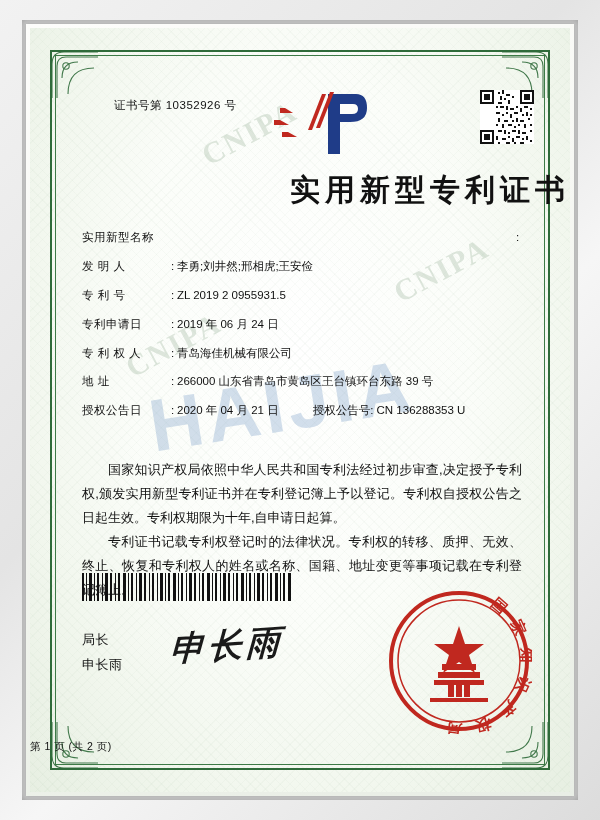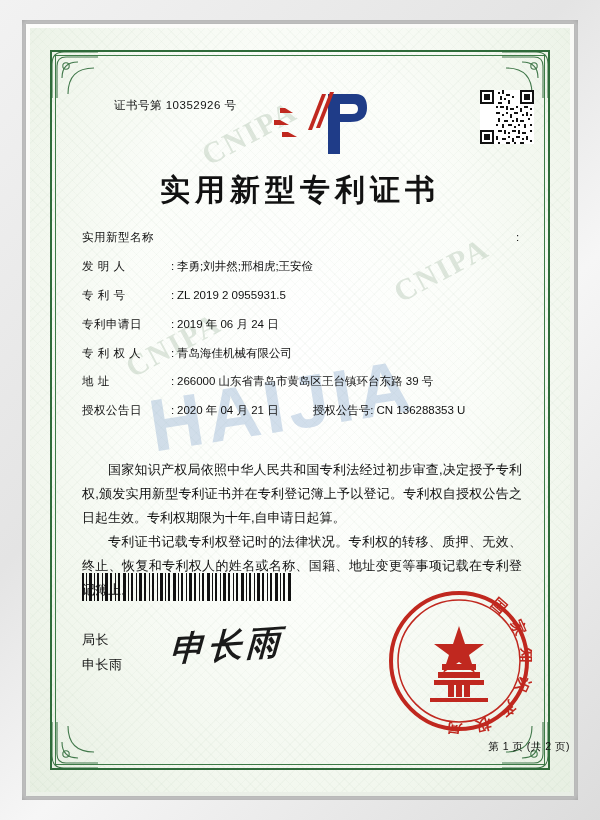--- a/index.html
+++ b/index.html
@@ -78,21 +78,21 @@
   .emblem{position:absolute;left:240px;top:60px;width:100px;height:76px;}
 
   .doc-no{
     position:absolute;left:52px;top:70px;
     font-size:11.5px;color:#111;
     font-family:"Liberation Sans", sans-serif;
     letter-spacing:.5px;
     margin-left:32px;
   }
   .title{
-    position:absolute;left:0;right:0;top:142px;text-align:center;
+    position:absolute;left:0;right:0;top:142px;text-align:right;
     font-size:30px;font-weight:bold;color:#111;letter-spacing:5px;
     font-family:"Liberation Sans", sans-serif;
   }
 
   .fields{
     position:absolute;left:52px;top:202px;right:48px;
     font-size:11.5px;color:#111;line-height:1.25;
   }
   .row{display:flex;align-items:flex-start;margin-bottom:14.5px;justify-content:space-between;}
   .lbl{width:86px;flex:none;letter-spacing:.5px;}
@@ -124,21 +124,21 @@
   }
 
   
   .seal{position:absolute;right:38px;top:560px;width:146px;height:146px;}
   .seal-date{
     position:absolute;right:46px;top:672px;width:132px;text-align:center;
     color:#c0281f;font-size:11px;font-weight:bold;letter-spacing:.5px;
   }
 
   .footer{
-    position:absolute;left:0;right:0;bottom:38px;text-align:right;
+    position:absolute;left:0;right:0;bottom:38px;text-align:left;
     font-size:10.5px;color:#111;letter-spacing:.5px;
   }
 </style>
 </head>
 <body>
 
 <div class="frame">
   <div class="frame-inner-shadow"></div>
   <div class="mat"></div>
 

